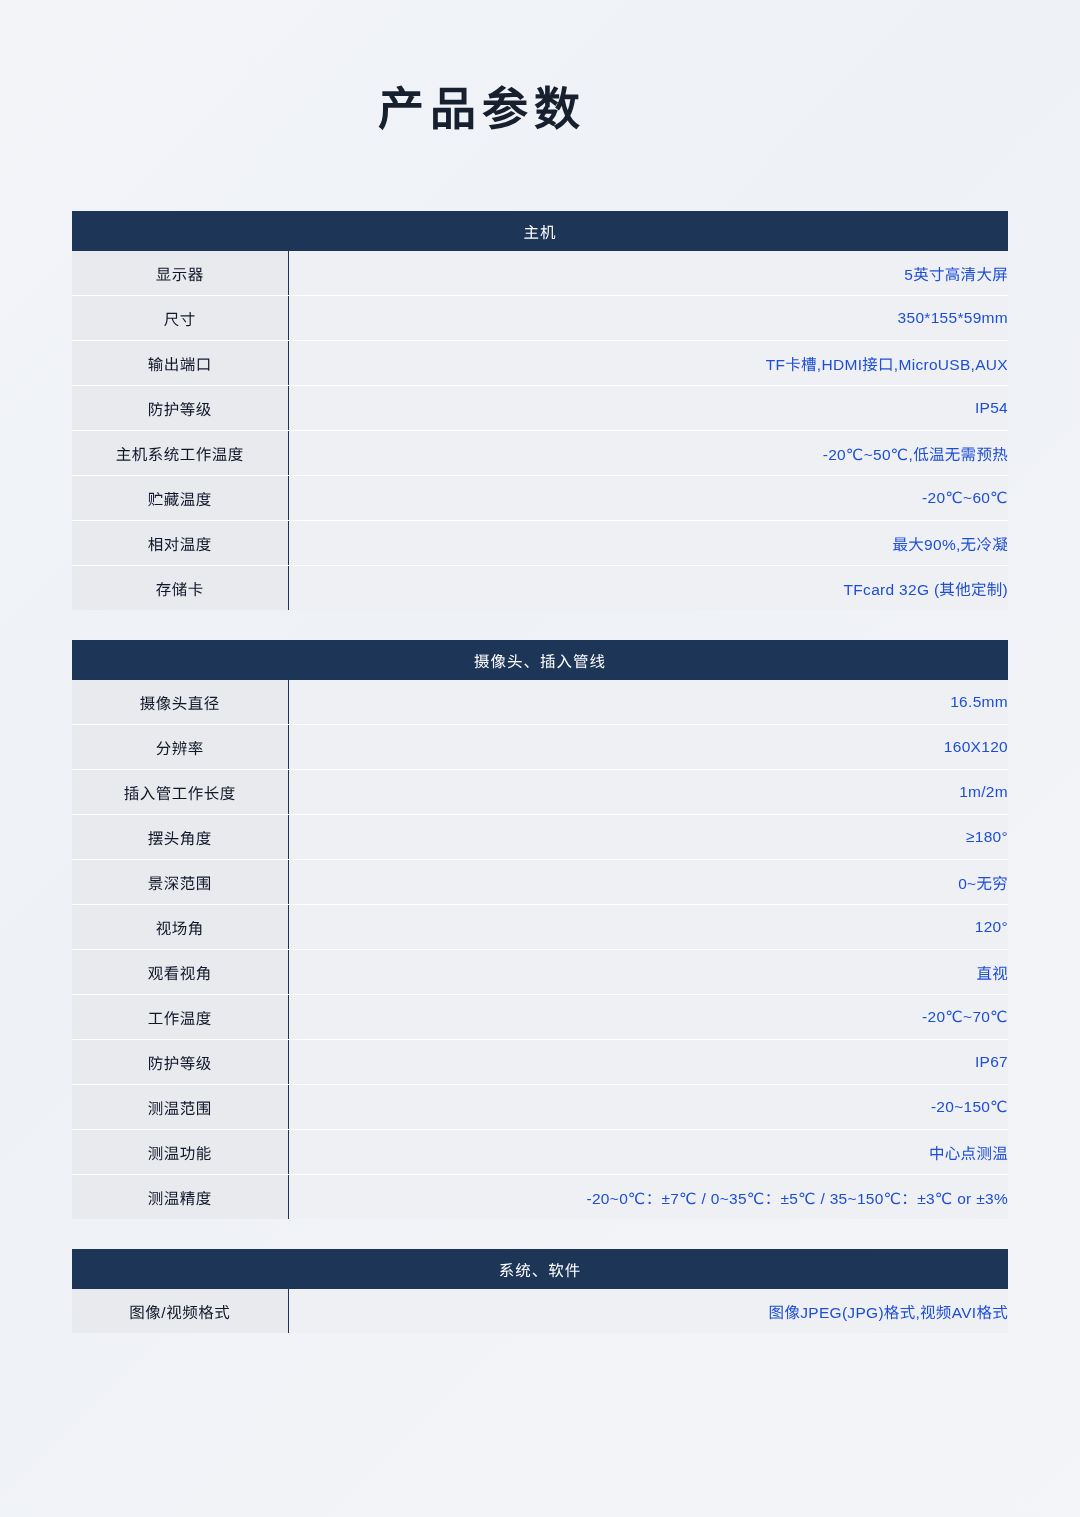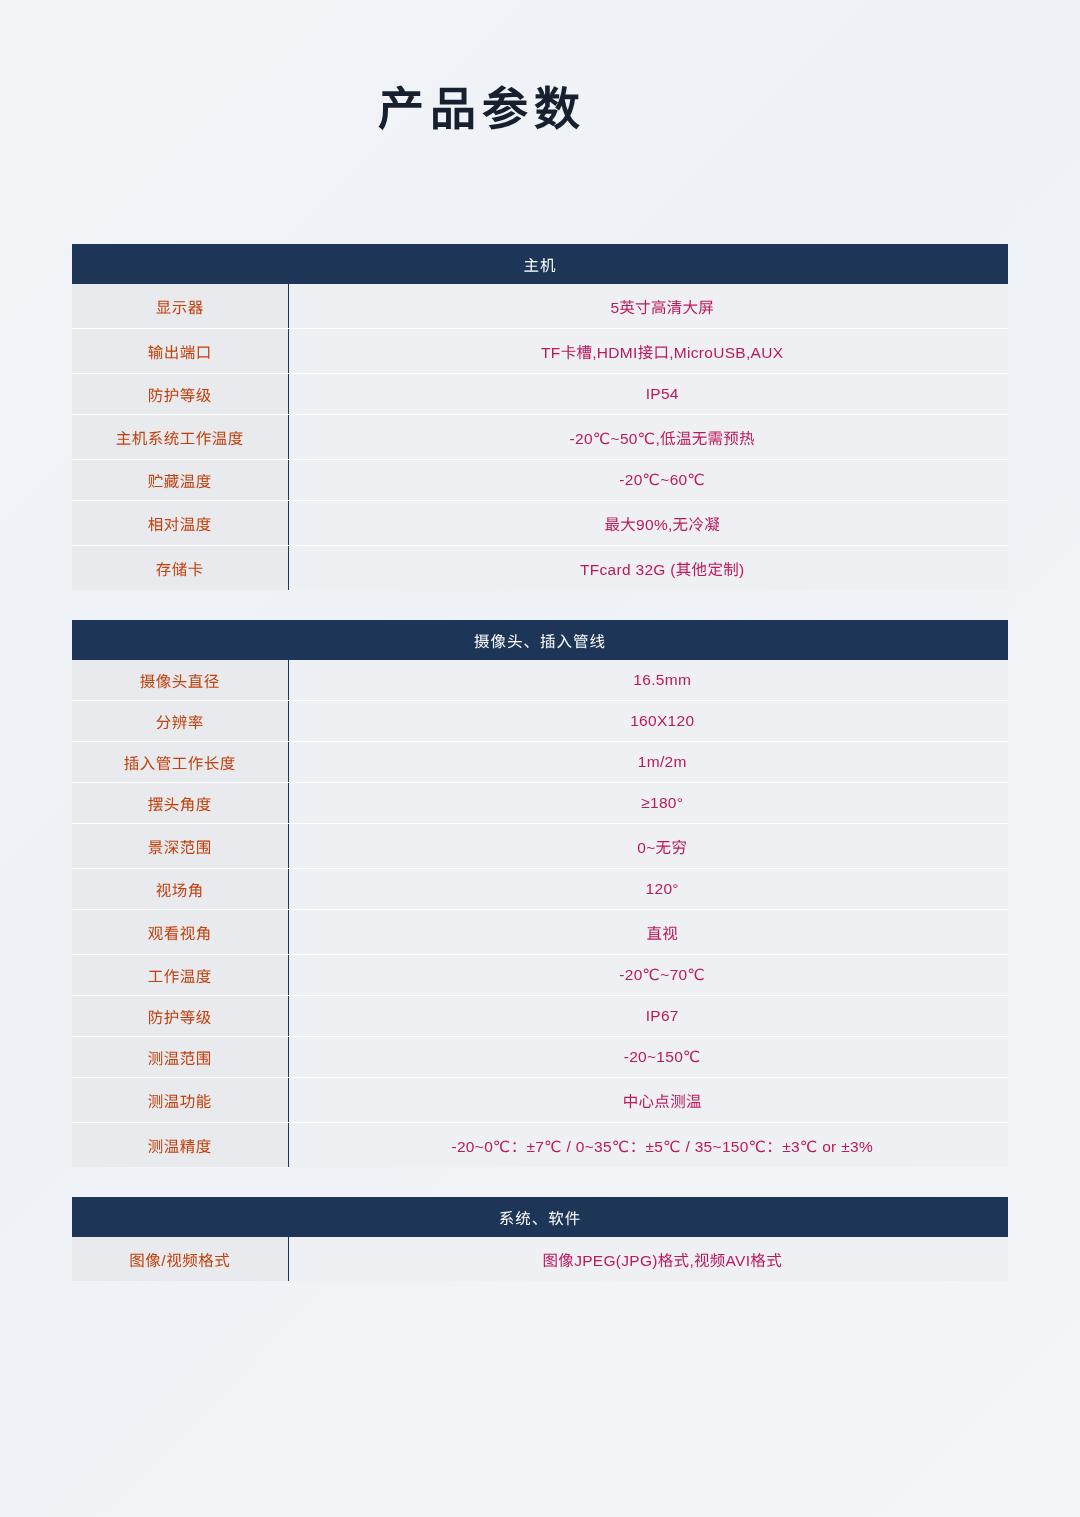--- a/index.html
+++ b/index.html
@@ -32,46 +32,46 @@
     margin: 0;
   }
   .spec-table {
     width: 936px;
     border-collapse: collapse;
     table-layout: fixed;
     margin-top: 30px;
     font-size: 15.5px;
   }
   .spec-table.first {
-    margin-top: 96px;
+    margin-top: 63px;
   }
   .spec-table .section-head td {
     background: #1d3557;
     color: #ffffff;
     text-align: center;
     font-size: 15.5px;
     letter-spacing: 1px;
     padding: 9px 0;
     border: none;
   }
   .spec-table td.label {
     width: 216px;
     background: #e9eaee;
-    color: #c2410c;
+    color: #0f172a;
     text-align: center;
-    padding: 3px 8px;
+    padding: 11px 8px;
     border-bottom: 1px solid #ffffff;
     border-right: 1px solid #1d3557;
     vertical-align: middle;
     letter-spacing: 0.5px;
   }
   .spec-table td.value {
     background: #eff0f3;
-    color: #be185d;
-    text-align: center;
+    color: #1d4ed8;
+    text-align: right;
     padding: 11px 0 11px 28px;
     border-bottom: 1px solid #ffffff;
     vertical-align: middle;
     letter-spacing: 0.3px;
   }
   .spec-table tr:last-child td.label,
   .spec-table tr:last-child td.value {
     border-bottom: none;
   }
 </style>
@@ -89,20 +89,24 @@
       </colgroup>
     <tbody>
       <tr class="section-head">
         <td colspan="2">主机</td>
       </tr>
       <tr>
         <td class="label">显示器</td>
         <td class="value">5英寸高清大屏</td>
       </tr>
       <tr>
+        <td class="label">尺寸</td>
+        <td class="value">350*155*59mm</td>
+      </tr>
+      <tr>
         <td class="label">输出端口</td>
         <td class="value">TF卡槽,HDMI接口,MicroUSB,AUX</td>
       </tr>
       <tr>
         <td class="label">防护等级</td>
         <td class="value">IP54</td>
       </tr>
       <tr>
         <td class="label">主机系统工作温度</td>
         <td class="value">-20℃~50℃,低温无需预热</td>

